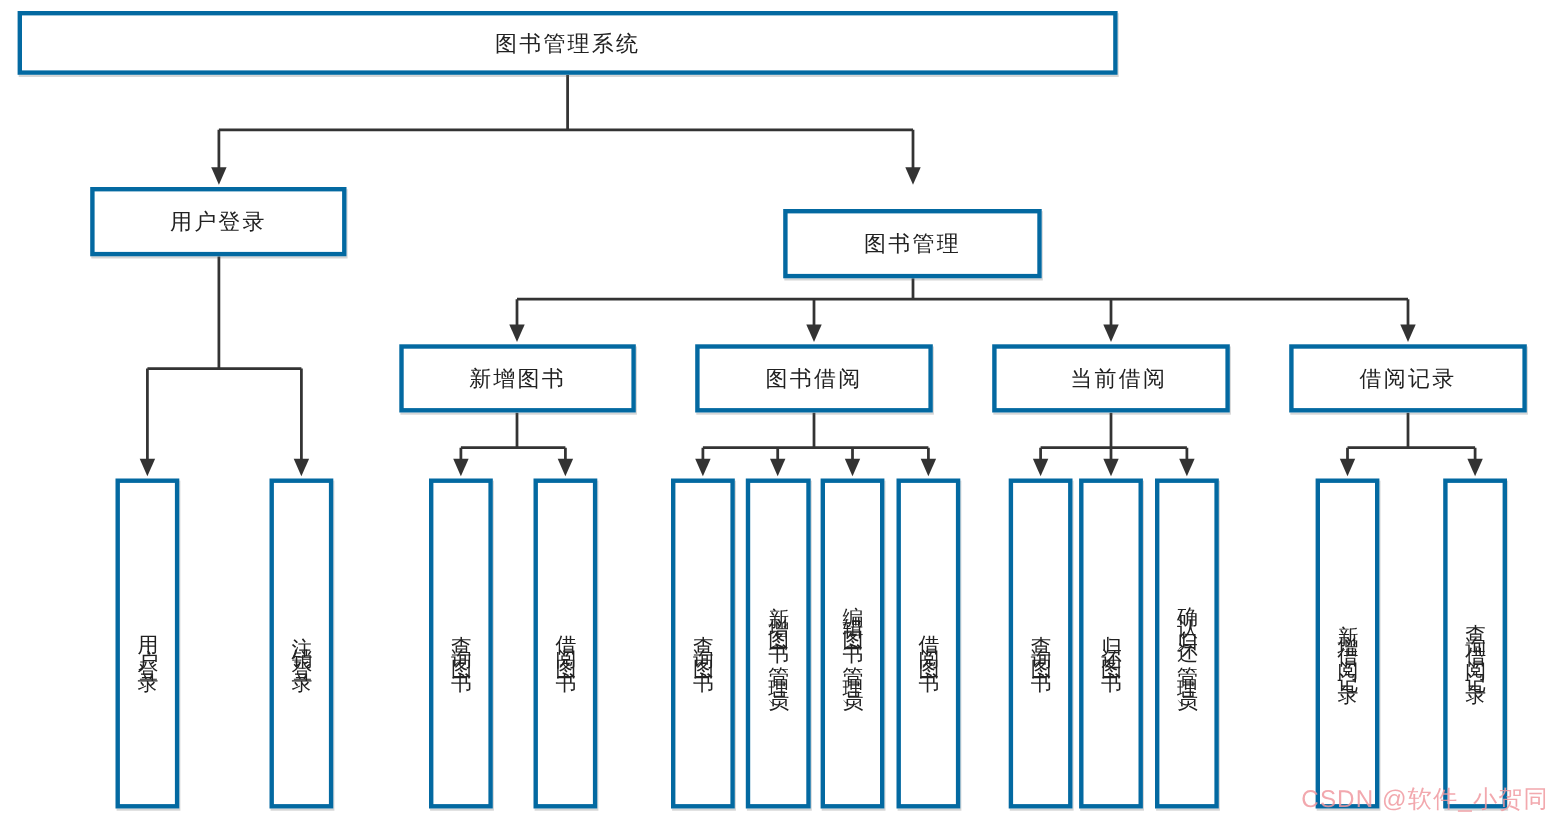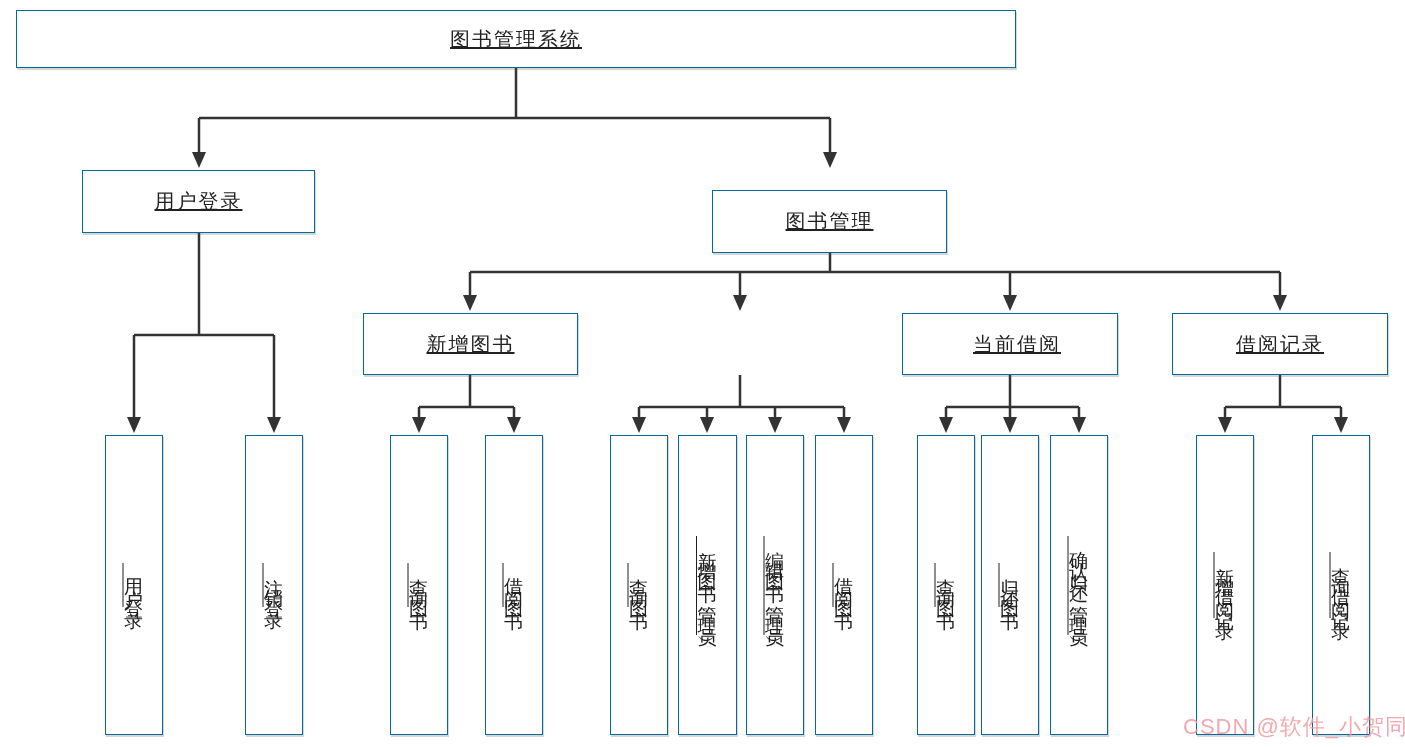--- a/index.html
+++ b/index.html
@@ -14,29 +14,28 @@
   svg.connectors {
     position: absolute;
     left: 0; top: 0;
     width: 1405px; height: 747px;
     z-index: 1;
   }
   .node {
     position: absolute;
     box-sizing: border-box;
     background: #ffffff;
-    border: 1px solid #0369a1;
+    border: 4px solid #0369a1;
     box-shadow: 1px 2px 0 rgba(90,90,90,0.25);
     display: flex;
     align-items: center;
     justify-content: center;
     color: #212121;
     z-index: 2;
     text-align: center;
-    text-decoration: underline;
   }
   .node.h {
     font-size: 20px;
     letter-spacing: 2px;
     white-space: nowrap;
   }
   .node.v {
     writing-mode: vertical-lr;
     text-orientation: mixed;
     font-size: 19px;
@@ -99,20 +98,21 @@
       <polygon points="1334,417 1348,417 1341,433"></polygon>
     </g>
   </svg>
 
   <div class="node h" style="left:16px; top:10px; width:1000px; height:58px;">图书管理系统</div>
 
   <div class="node h" style="left:82px; top:170px; width:233px; height:63px;">用户登录</div>
   <div class="node h" style="left:712px; top:170px; width:235px; height:63px;margin-top:20px;">图书管理</div>
 
   <div class="node h" style="left:363px; top:313px; width:215px; height:62px;">新增图书</div>
+  <div class="node h" style="left:632px; top:313px; width:216px; height:62px;">图书借阅</div>
   <div class="node h" style="left:902px; top:313px; width:216px; height:62px;padding-left:14px;">当前借阅</div>
   <div class="node h" style="left:1172px; top:313px; width:216px; height:62px;text-align:right;">借阅记录</div>
 
   <div class="node v" style="left:105px; top:435px; width:58px; height:300px;">用户登录</div>
   <div class="node v" style="left:245px; top:435px; width:58px; height:300px;">注销登录</div>
 
   <div class="node v" style="left:390px; top:435px; width:58px; height:300px;">查询图书</div>
   <div class="node v" style="left:485px; top:435px; width:58px; height:300px;">借阅图书</div>
 
   <div class="node v" style="left:610px; top:435px; width:58px; height:300px;">查询图书</div>

